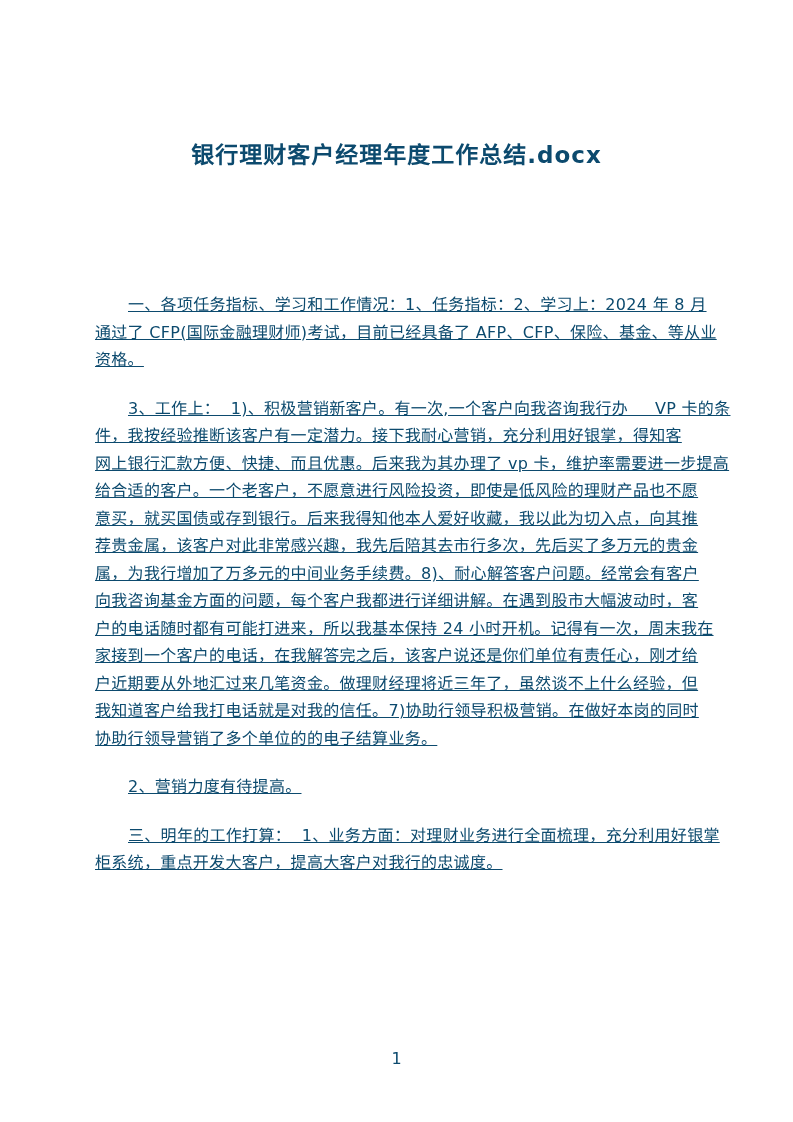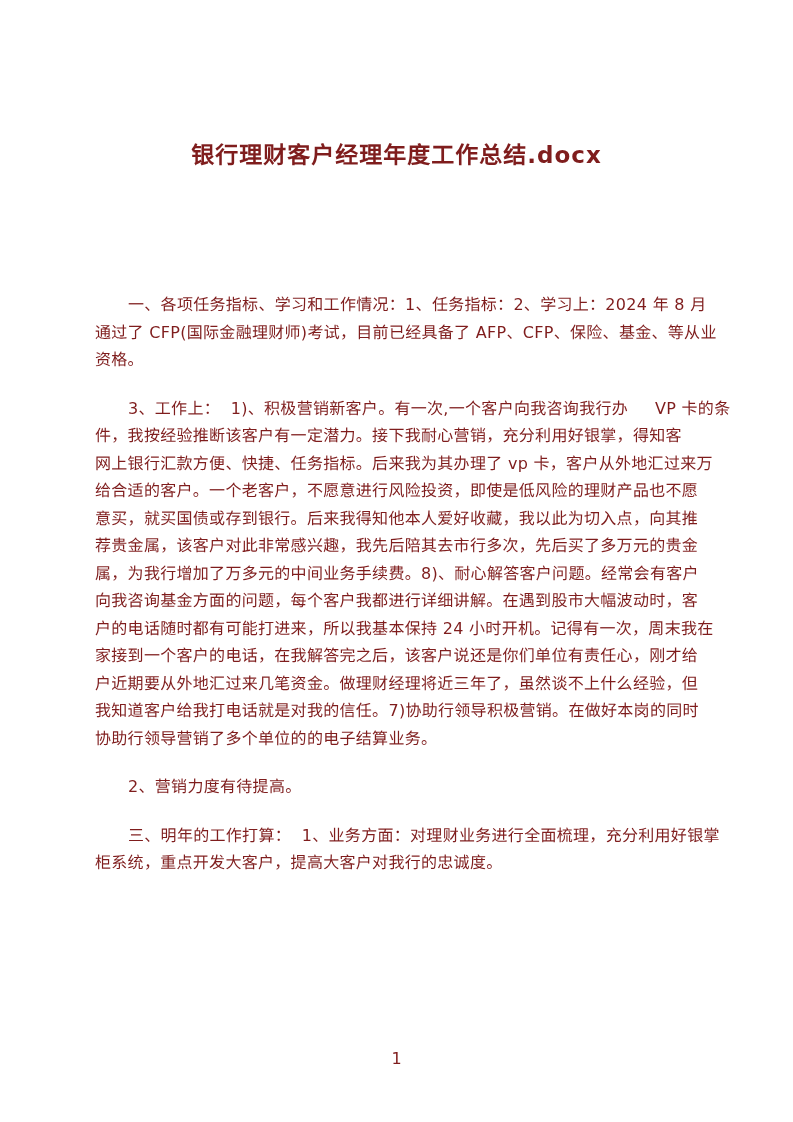--- a/index.html
+++ b/index.html
@@ -25,20 +25,21 @@
     font-weight: bold;
     line-height: 30px;
     letter-spacing: 1px;
   }
   .doc-body {
     margin-top: 121px;
     padding-left: 95px;
     padding-right: 90px; 
     font-size: 16px;
     line-height: 27.5px;
+    text-decoration: underline;
   }
   .paragraph {
     margin: 0 0 21px 0;
   }
   .line {
     white-space: pre;
     height: 27.5px;
     letter-spacing: 0.3px;
   }
   .line.first {
@@ -50,33 +51,33 @@
     left: 0;
     width: 100%;
     text-align: center;
     font-size: 16px;
     line-height: 22px;
   }
 </style>
 </head>
 <body>
 
-<div class="page" style="background: rgb(255, 255, 255); color: #7f1d1d;">
+<div class="page" style="background: rgb(255, 255, 255); color: #0c4a6e;">
   <h1 class="doc-title">银行理财客户经理年度工作总结.docx</h1>
 
   <div class="doc-body">
       <div class="paragraph">
         <div class="line first">一、各项任务指标、学习和工作情况：1、任务指标：2、学习上：2024 年 8 月</div>
         <div class="line">通过了 CFP(国际金融理财师)考试，目前已经具备了 AFP、CFP、保险、基金、等从业</div>
         <div class="line">资格。</div>
       </div>
       <div class="paragraph">
         <div class="line first">3、工作上：  1)、积极营销新客户。有一次,一个客户向我咨询我行办     VP 卡的条</div>
         <div class="line">件，我按经验推断该客户有一定潜力。接下我耐心营销，充分利用好银掌，得知客</div>
-        <div class="line">网上银行汇款方便、快捷、任务指标。后来我为其办理了 vp 卡，客户从外地汇过来万</div>
+        <div class="line">网上银行汇款方便、快捷、而且优惠。后来我为其办理了 vp 卡，维护率需要进一步提高</div>
         <div class="line">给合适的客户。一个老客户，不愿意进行风险投资，即使是低风险的理财产品也不愿</div>
         <div class="line">意买，就买国债或存到银行。后来我得知他本人爱好收藏，我以此为切入点，向其推</div>
         <div class="line">荐贵金属，该客户对此非常感兴趣，我先后陪其去市行多次，先后买了多万元的贵金</div>
         <div class="line">属，为我行增加了万多元的中间业务手续费。8)、耐心解答客户问题。经常会有客户</div>
         <div class="line">向我咨询基金方面的问题，每个客户我都进行详细讲解。在遇到股市大幅波动时，客</div>
         <div class="line">户的电话随时都有可能打进来，所以我基本保持 24 小时开机。记得有一次，周末我在</div>
         <div class="line">家接到一个客户的电话，在我解答完之后，该客户说还是你们单位有责任心，刚才给</div>
         <div class="line">户近期要从外地汇过来几笔资金。做理财经理将近三年了，虽然谈不上什么经验，但</div>
         <div class="line">我知道客户给我打电话就是对我的信任。7)协助行领导积极营销。在做好本岗的同时</div>
         <div class="line">协助行领导营销了多个单位的的电子结算业务。</div>

